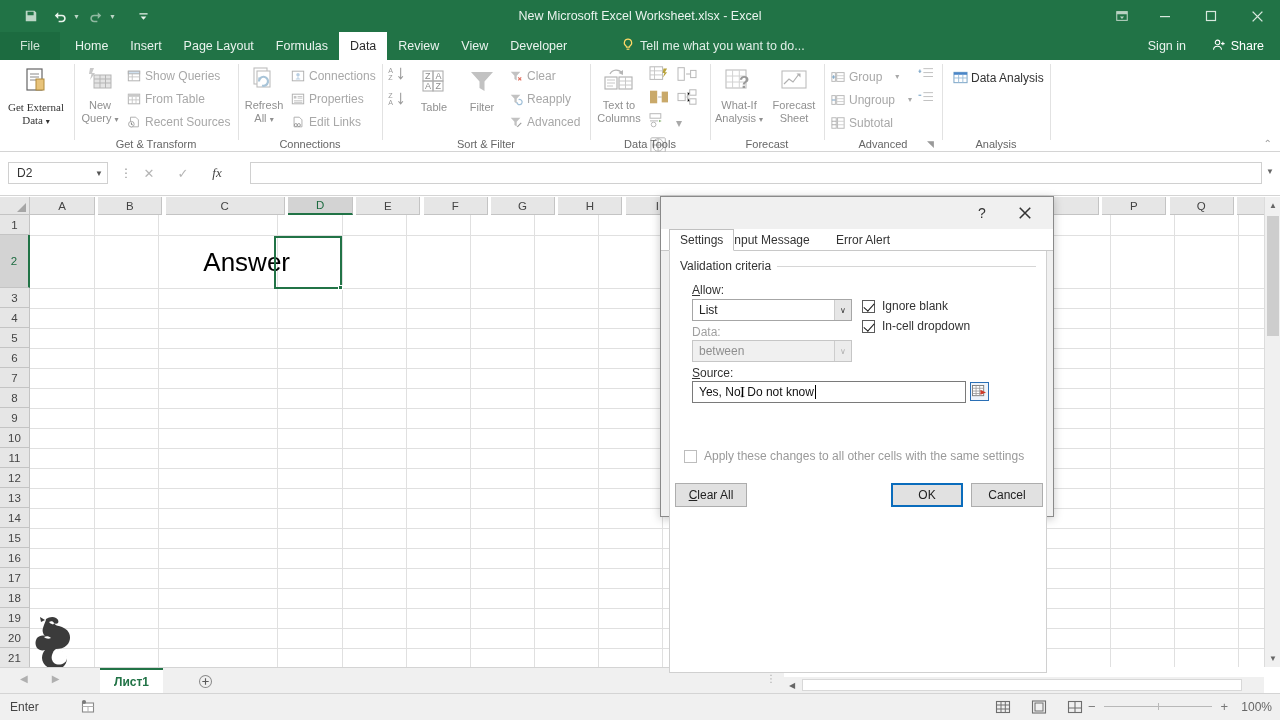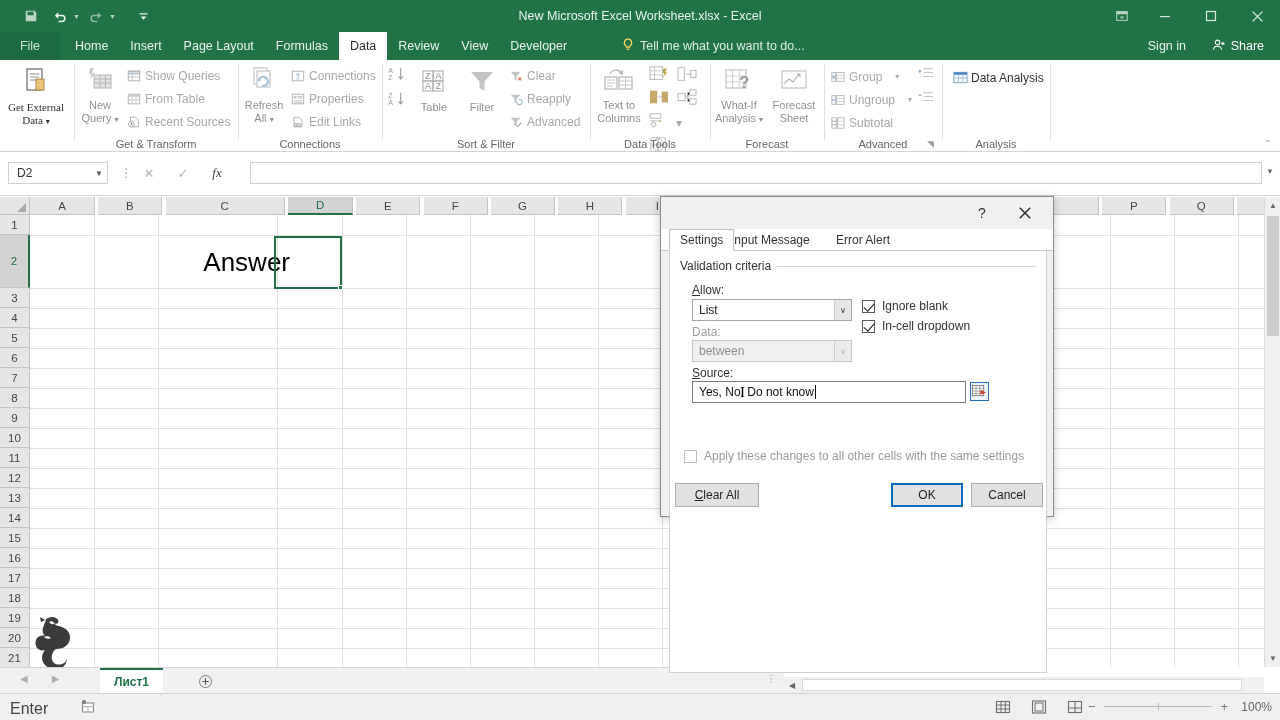--- a/index.html
+++ b/index.html
@@ -189,21 +189,21 @@
   }
   .addsheet { position:absolute; left:196px; top:4px; width:18px; height:18px; color:#777; font-size:14px;
     display:flex; align-items:center; justify-content:center; }
   .split-dots { position:absolute; left:766px; top:8px; color:#aaa; font-size:10px; line-height:5px; }
 
   
   .statusbar {
     position:absolute; left:0; bottom:0; width:1280px; height:27px;
     background:#f0f0f0; border-top:1px solid #d4d4d4;
   }
-  .st-mode { position:absolute; left:10px; top:6px; font-size:16px; color:#444; }
+  .st-mode { position:absolute; left:10px; top:6px; font-size:12px; color:#444; }
   .st-rec { position:absolute; left:80px; top:5px; }
   .viewbtns { position:absolute; right:196px; top:4px; display:flex; gap:18px; }
   .vb { width:18px; height:18px; display:flex; align-items:center; justify-content:center; color:#777; }
   .zoomctl { position:absolute; right:52px; top:5px; display:flex; align-items:center; gap:8px; width:140px; }
   .zoom-minus, .zoom-plus { color:#777; font-size:13px; }
   .zoom-track { flex:1; height:1px; background:#b8b8b8; position:relative; }
   .zoom-mid { position:absolute; left:50%; top:-3px; width:1px; height:7px; background:#b8b8b8; }
   .zoom-pct { position:absolute; right:8px; top:6px; font-size:12px; color:#666; width:38px; text-align:right; }
 
   
@@ -969,20 +969,20 @@
         </svg>
       </div>
       <span class="ibeam" style="left:70px; top:134px;">I</span>
 
       <div class="chk dim" style="left:14px; top:198px;">
         <span class="chkbox dimbox"></span>
         <span>Apply these changes to all other cells with the same settings</span>
       </div>
     </div>
 
-    <div class="dlg-btn" style="left:14px; top:286px; width:84px;">
+    <div class="dlg-btn" style="left:14px; top:286px; width:72px;">
       <span><u>C</u>lear All</span>
     </div>
     <div class="dlg-btn primary" style="left:230px; top:286px; width:72px;">OK</div>
     <div class="dlg-btn" style="left:310px; top:286px; width:72px;">Cancel</div>
   </div>
 
 </div>
 
 </body></html>

